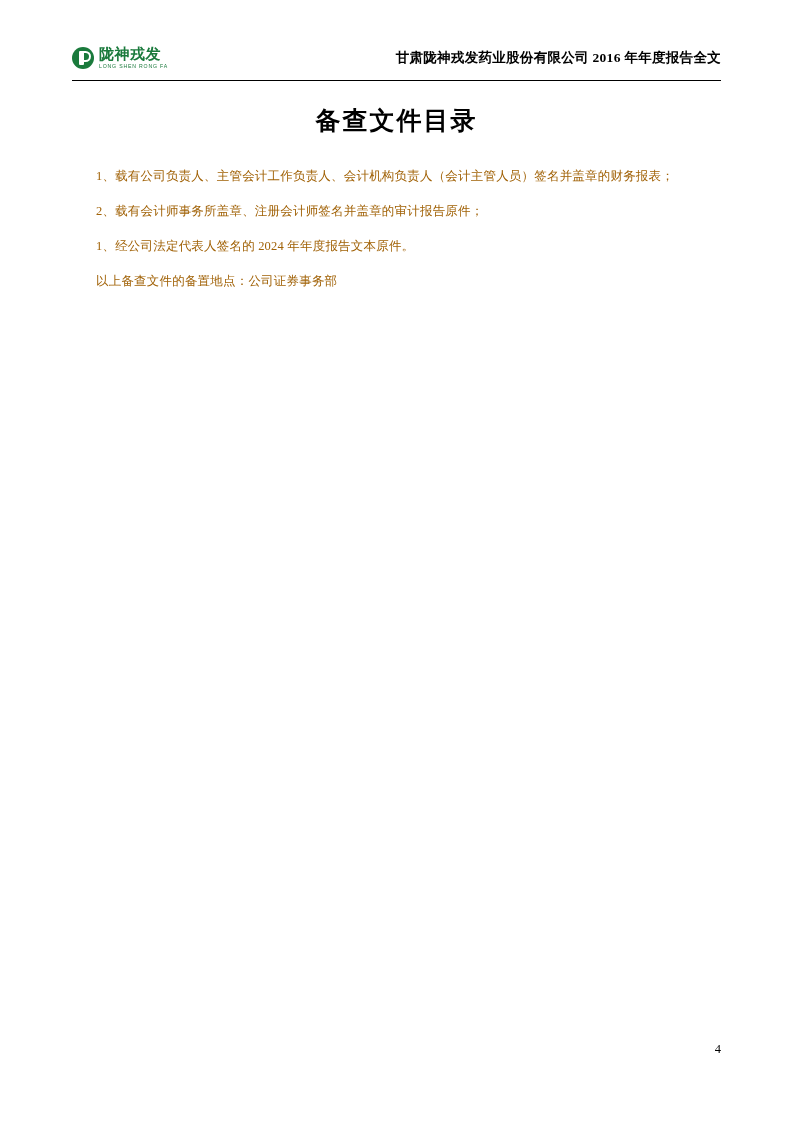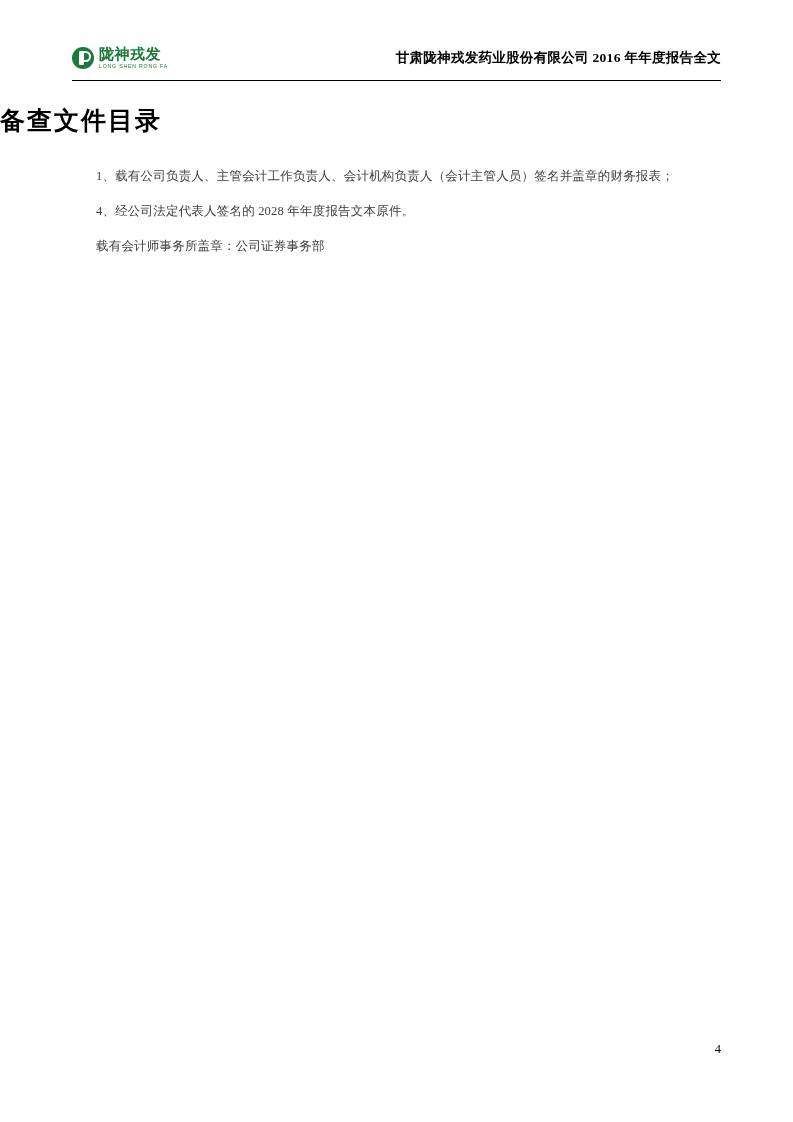--- a/index.html
+++ b/index.html
@@ -103,39 +103,40 @@
     height: 0;
     border-top: 1px solid #000000;
   }
 
   
   .doc-title {
     position: absolute;
     left: 0;
     top: 104px;
     width: 793px;
+    text-align: center;
     font-family: Liberation Sans, sans-serif;
     font-size: 25px;
     font-weight: bold;
     letter-spacing: 2px;
     color: #000000;
   }
 
   
   .body-block {
     position: absolute;
     left: 96px;
     top: 170px;
     width: 600px;
   }
   .body-line {
     font-family: "Liberation Serif", "DejaVu Serif", serif;
     font-size: 12.5px;
     line-height: 1;
-    color: #404040;
+    color: #a16207;
     margin: 0 0 22.5px 0;
     letter-spacing: 0.2px;
     white-space: nowrap;
   }
   .body-line.last {
     margin-top: 6px;
   }
 
   
   .page-number {
@@ -163,19 +164,20 @@
       </span>
     </div>
     <div class="header-title">甘肃陇神戎发药业股份有限公司 2016 年年度报告全文</div>
   </div>
   <div class="header-rule"></div>
 
   <div class="doc-title">备查文件目录</div>
 
   <div class="body-block">
     <p class="body-line">1、载有公司负责人、主管会计工作负责人、会计机构负责人（会计主管人员）签名并盖章的财务报表；</p>
-    <p class="body-line">4、经公司法定代表人签名的 2028 年年度报告文本原件。</p>
-    <p class="body-line last">载有会计师事务所盖章：公司证券事务部</p>
+    <p class="body-line">2、载有会计师事务所盖章、注册会计师签名并盖章的审计报告原件；</p>
+    <p class="body-line">1、经公司法定代表人签名的 2024 年年度报告文本原件。</p>
+    <p class="body-line last">以上备查文件的备置地点：公司证券事务部</p>
   </div>
 
   <div class="page-number">4</div>
 
 </div>
 
 </body></html>

